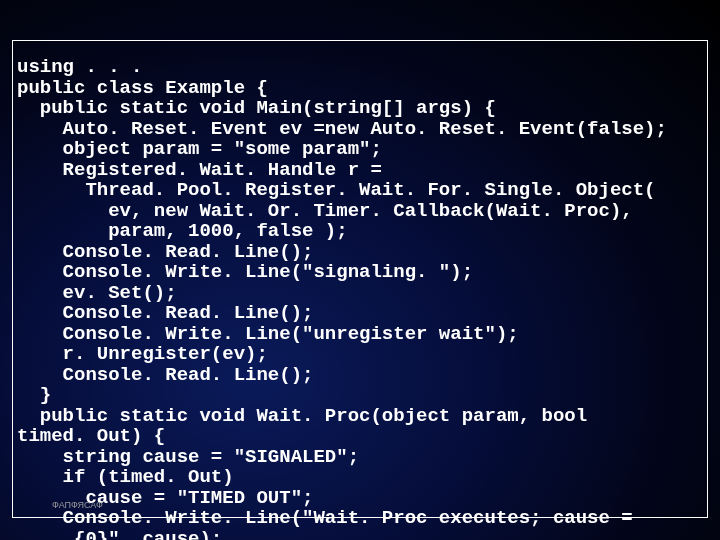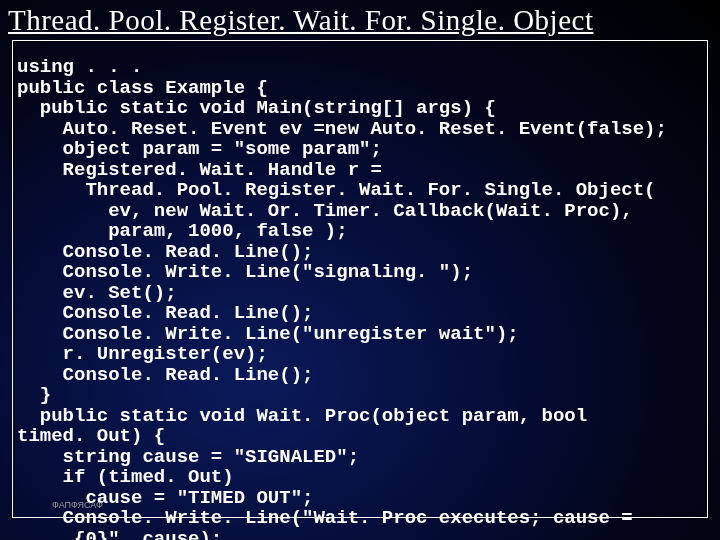--- a/index.html
+++ b/index.html
@@ -48,21 +48,20 @@
     bottom: 30px;
     color: #999999;
     font-family: Arial, sans-serif;
     font-size: 9px;
   }
 </style>
 </head>
 <body>
 
 <div class="slide">
-  <div class="title">Thread. Pool. Register. Wait. For. Single. Object</div>
 
   <div class="codebox">
     <div class="code">using . . .
 public class Example {
   public static void Main(string[] args) {
     Auto. Reset. Event ev =new Auto. Reset. Event(false);
     object param = "some param";
     Registered. Wait. Handle r =
       Thread. Pool. Register. Wait. For. Single. Object(
         ev, new Wait. Or. Timer. Callback(Wait. Proc),

